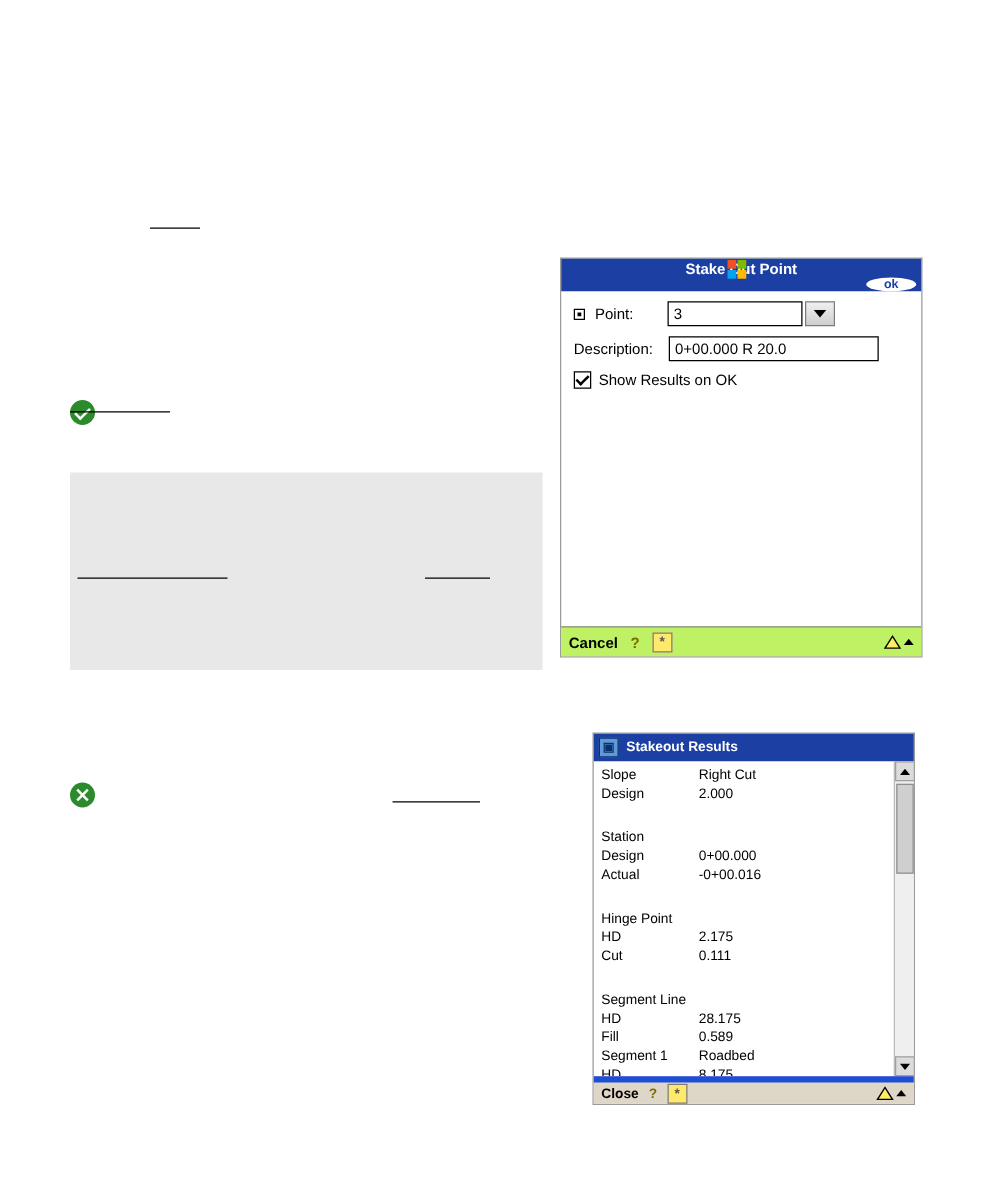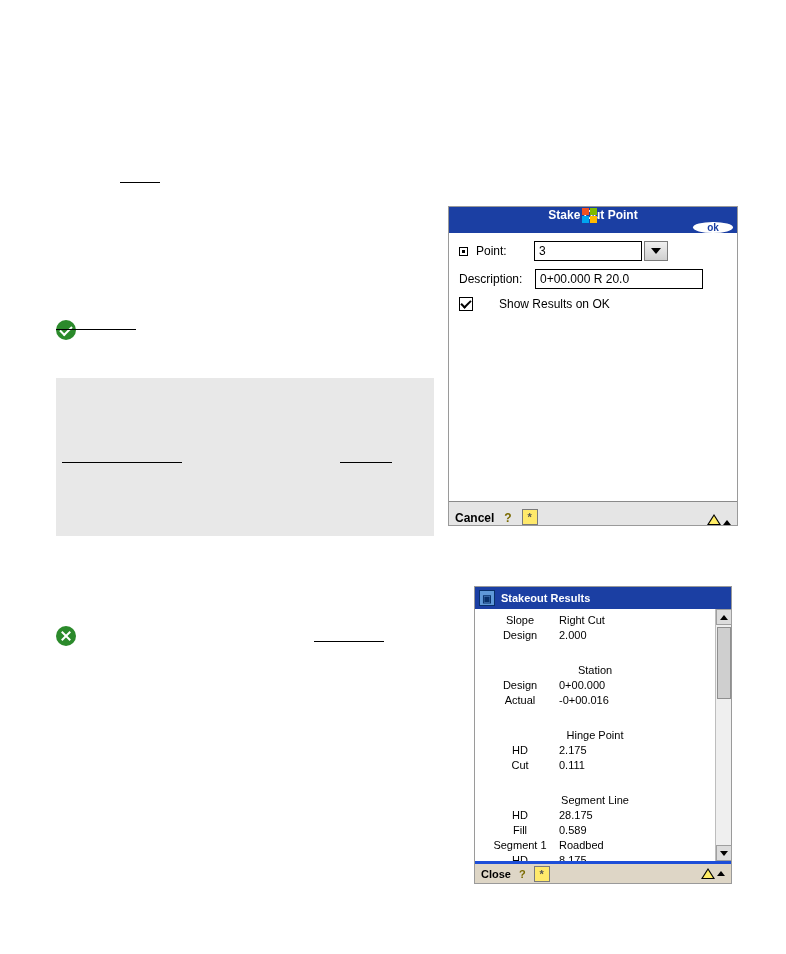--- a/index.html
+++ b/index.html
@@ -129,32 +129,32 @@
     border:1px solid #000; height:20px; padding:0 4px; font-family:inherit; font-size:12px; background:#fff;
   }
   .dlg1 .row .pointInput{ width:108px; }
   .dlg1 .row .ddbtn{
     width:24px;height:20px;border:1px solid #7a7a7a;
     background:linear-gradient(#f0f0f0,#cfcfcf);
     display:flex;align-items:center;justify-content:center;margin-left:2px;
   }
   .dlg1 .row .ddbtn::after{content:"";border-left:5px solid transparent;border-right:5px solid transparent;border-top:6px solid #000;}
   .dlg1 .row .descInput{ width:168px; }
-  .dlg1 .chkrow{ display:flex; align-items:flex-end;gap:20px; }
+  .dlg1 .chkrow{ display:flex; align-items:flex-end; }
   .dlg1 .chkrow .chk{
     width:14px;height:14px;border:1px solid #000;margin-right:6px;
     display:flex;align-items:center;justify-content:center;background:#fff;
   }
   .dlg1 .chkrow .chk::after{
     content:"";width:8px;height:4px;border-left:2px solid #000;border-bottom:2px solid #000;transform:rotate(-45deg);margin-top:-2px;
   }
   .dlg1 .footer{
     position:absolute;left:0;bottom:0;right:0;height:24px;
-    background:#e5e5e5;border-top:1px solid #8a8a8a;
-    display:flex;align-items:flex-end;padding:0 6px;font-weight:bold;
+    background:#bef264;border-top:1px solid #8a8a8a;
+    display:flex;align-items:center;padding:0 6px;font-weight:bold;
   }
   .dlg1 .footer .ftext{ margin-right:10px; }
   .dlg1 .footer .help{ color:#7a6a00; margin-right:10px; font-weight:bold;}
   .dlg1 .footer .star{
     width:16px;height:16px;border:1px solid #7a7a7a;background:#ffe96b;
     display:flex;align-items:center;justify-content:center;font-size:11px;color:#555;
   }
   .dlg1 .footer .spacer{flex:1;}
   .dlg1 .footer .tri{
     width:0;height:0;border-left:7px solid transparent;border-right:7px solid transparent;border-bottom:11px solid #000;
@@ -184,21 +184,20 @@
     height:22px;background:#1b3fa3;color:#fff;font-weight:bold;
     display:flex;align-items:center;padding:0 4px;
   }
   .dlg2 .titlebar .appicon{
     width:16px;height:16px;background:#5f99d8;margin-right:6px;
     display:flex;align-items:center;justify-content:center;font-size:10px;color:#08306a;border:1px solid #08306a;
   }
   .dlg2 .content{
     position:absolute;top:22px;left:0;right:0;bottom:22px;
     display:flex;
-    text-align:center;
   }
   .dlg2 .list{
     flex:1;padding:4px 6px;overflow:hidden;line-height:15px;
   }
   .dlg2 .list .kv{display:flex;}
   .dlg2 .list .kv .k{width:78px;}
   .dlg2 .list .sect{margin-top:20px;}
   .dlg2 .sbar{
     width:16px;border-left:1px solid #bdbdbd;background:#efefef;position:relative;
   }
@@ -208,21 +207,21 @@
   }
   .dlg2 .sbar .arrow.up{top:0;}
   .dlg2 .sbar .arrow.up::after{content:"";border-left:4px solid transparent;border-right:4px solid transparent;border-bottom:5px solid #000;}
   .dlg2 .sbar .arrow.down{bottom:0;}
   .dlg2 .sbar .arrow.down::after{content:"";border-left:4px solid transparent;border-right:4px solid transparent;border-top:5px solid #000;}
   .dlg2 .sbar .thumb{
     position:absolute;left:1px;top:18px;width:14px;height:72px;background:#cfcfcf;border:1px solid #8f8f8f;
   }
   .dlg2 .footer{
     position:absolute;left:0;bottom:0;right:0;height:22px;
-    background:#ded6c6;border-top:3px solid #1d4ed8;
+    background:#ded6c6;border-top:5px solid #1d4ed8;
     display:flex;align-items:center;padding:0 6px;font-weight:bold;
   }
   .dlg2 .footer .ftext{margin-right:8px;}
   .dlg2 .footer .help{ color:#7a6a00;margin-right:8px;font-weight:bold;}
   .dlg2 .footer .star{
     width:16px;height:16px;border:1px solid #7a7a7a;background:#ffe96b;
     display:flex;align-items:center;justify-content:center;font-size:11px;color:#555;
   }
   .dlg2 .footer .spacer{flex:1;}
   .dlg2 .footer .tri{

